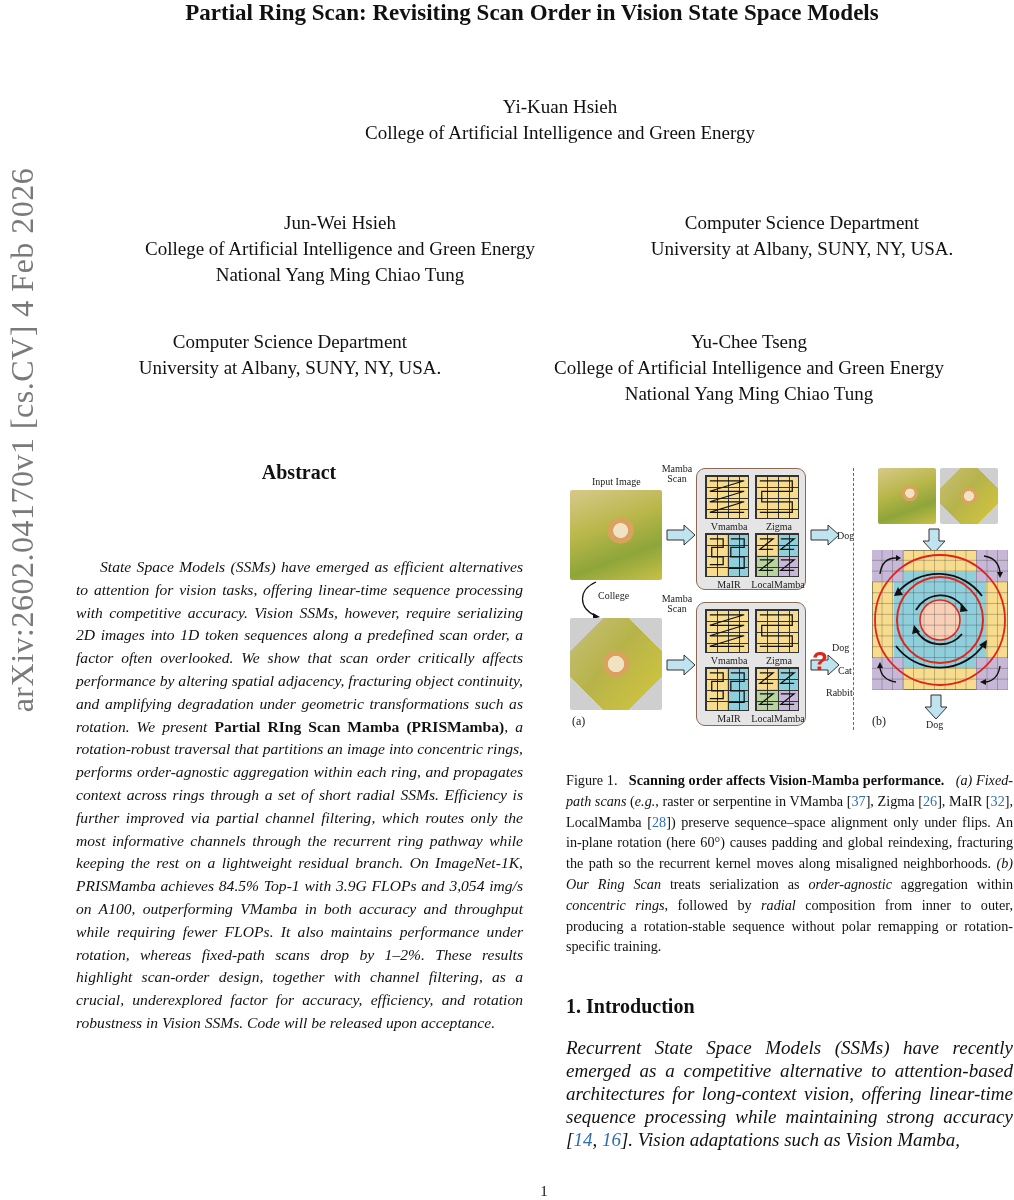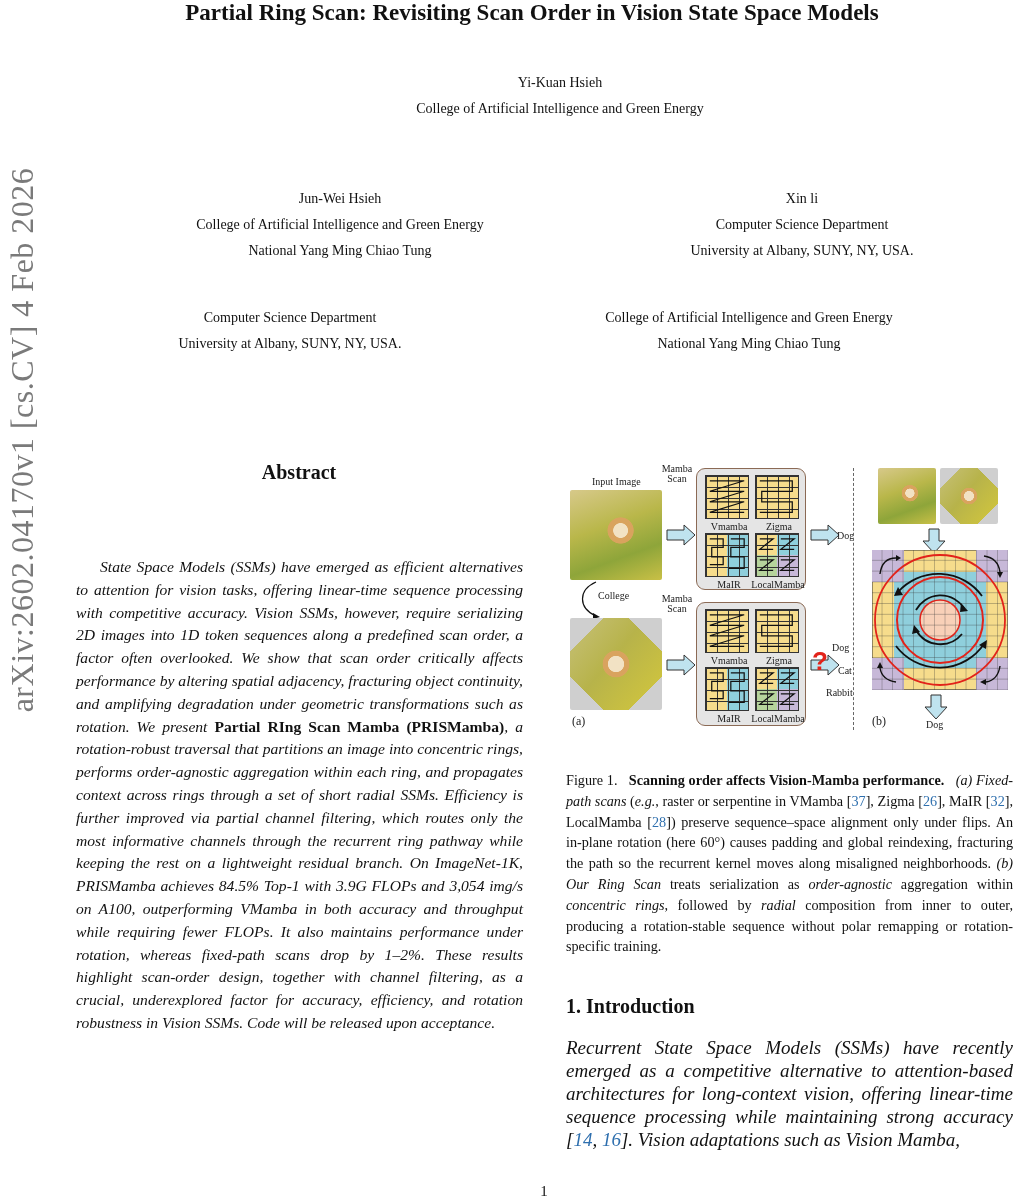--- a/index.html
+++ b/index.html
@@ -1,19 +1,19 @@
 <!DOCTYPE html>
 <html><head>
 <meta charset="utf-8">
 <style>
   * { box-sizing: border-box; margin: 0; padding: 0; }
   html, body { width: 1014px; height: 1200px; background: #ffffff; overflow: hidden; }
   body { position: relative; font-family: "Liberation Serif", "DejaVu Serif", serif; color: #111; }
   .title { position: absolute; top: 0; left: 0; width: 1014px; text-align: center; font-weight: bold; font-size: 23px; line-height: 26px; padding-left: 50px; }
-  .author-block { position: absolute; text-align: center; font-size: 14px; line-height: 26px; }
+  .author-block { position: absolute; text-align: center; font-size: 19px; line-height: 26px; margin-top: 24px; }
   .arxiv-stamp { position: absolute; left: 2px; top: 160px; width: 40px; height: 560px; }
   .arxiv-stamp span { position: absolute; left: 50%; top: 50%; transform: translate(-50%,-50%) rotate(-90deg); white-space: nowrap; font-size: 32px; color: #7a7a7a; letter-spacing: 0.5px; }
   .abstract-heading { position: absolute; left: 76px; width: 446px; top: 461px; text-align: center; font-weight: bold; font-size: 20px; }
   .abstract-body { position: absolute; left: 76px; width: 447px; top: 556px; font-style: italic; font-size: 15.6px; line-height: 22.8px; text-align: justify; text-indent: 24px; }
   .abstract-body b { font-style: normal; font-weight: bold; }
   .figure { position: absolute; left: 566px; top: 462px; width: 448px; height: 272px; }
   .fig-label { position: absolute; font-size: 10px; font-family: "Liberation Serif", serif; color: #222; }
   .photo { position: absolute; border-radius: 2px; }
   .photo-orig { background: radial-gradient(circle at 55% 45%, #f2e2c4 0 10%, #d9a35e 11% 18%, transparent 19%), linear-gradient(160deg, #d7c98a 0%, #b9b74a 40%, #8ea53a 70%, #c9c046 100%); }
   .photo-rot { background: linear-gradient(45deg, #cfcfcf 0 18%, transparent 18% 82%, #cfcfcf 82%), linear-gradient(-45deg, #cfcfcf 0 18%, transparent 18% 82%, #cfcfcf 82%), radial-gradient(circle at 50% 50%, #f2e2c4 0 12%, #d9a35e 13% 20%, transparent 21%), linear-gradient(130deg, #c7c17a 0%, #b7b34a 45%, #d4c83c 100%); }
@@ -47,29 +47,29 @@
 <div class="author-block" style="left:250px; width:620px; top:70px;">
   <div>Yi-Kuan Hsieh</div>
   <div>College of Artificial Intelligence and Green Energy</div>
 </div>
 <div class="author-block" style="left:100px; width:480px; top:186px;">
   <div>Jun-Wei Hsieh</div>
   <div>College of Artificial Intelligence and Green Energy</div>
   <div>National Yang Ming Chiao Tung</div>
 </div>
 <div class="author-block" style="left:610px; width:384px; top:186px;">
-  <div>Xin li</div>
   <div>Computer Science Department</div>
   <div>University at Albany, SUNY, NY, USA.</div>
 </div>
 <div class="author-block" style="left:100px; width:380px; top:305px;">
   <div>Computer Science Department</div>
   <div>University at Albany, SUNY, NY, USA.</div>
 </div>
 <div class="author-block" style="left:505px; width:488px; top:305px;">
+  <div>Yu-Chee Tseng</div>
   <div>College of Artificial Intelligence and Green Energy</div>
   <div>National Yang Ming Chiao Tung</div>
 </div>
 
 <div class="abstract-heading">Abstract</div>
 <div class="abstract-body"><span>State Space Models (SSMs) have emerged as efficient alternatives to attention for vision tasks, offering linear-time sequence processing with competitive accuracy. Vision SSMs, however, require serializing 2D images into 1D token sequences along a predefined scan order, a factor often overlooked. We show that scan order critically affects performance by altering spatial adjacency, fracturing object continuity, and amplifying degradation under geometric transformations such as rotation. We present </span><b>Partial RIng Scan Mamba (PRISMamba)</b><span>, a rotation-robust traversal that partitions an image into concentric rings, performs order-agnostic aggregation within each ring, and propagates context across rings through a set of short radial SSMs. Efficiency is further improved via partial channel filtering, which routes only the most informative channels through the recurrent ring pathway while keeping the rest on a lightweight residual branch. On ImageNet-1K, PRISMamba achieves 84.5% Top-1 with 3.9G FLOPs and 3,054 img/s on A100, outperforming VMamba in both accuracy and throughput while requiring fewer FLOPs. It also maintains performance under rotation, whereas fixed-path scans drop by 1–2%. These results highlight scan-order design, together with channel filtering, as a crucial, underexplored factor for accuracy, efficiency, and rotation robustness in Vision SSMs. Code will be released upon acceptance.</span></div>
 
 <div class="figure">
 
   <div class="fig-label" style="left:26px; top:14px;font-family:Liberation Serif, serif;">Input Image</div>

